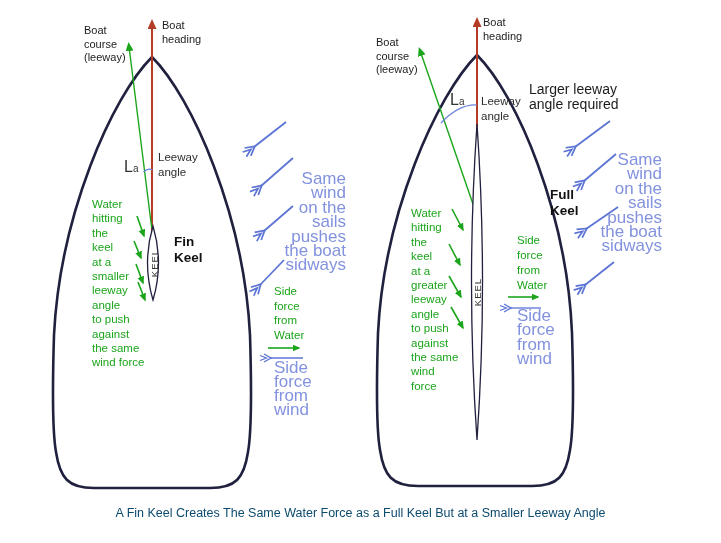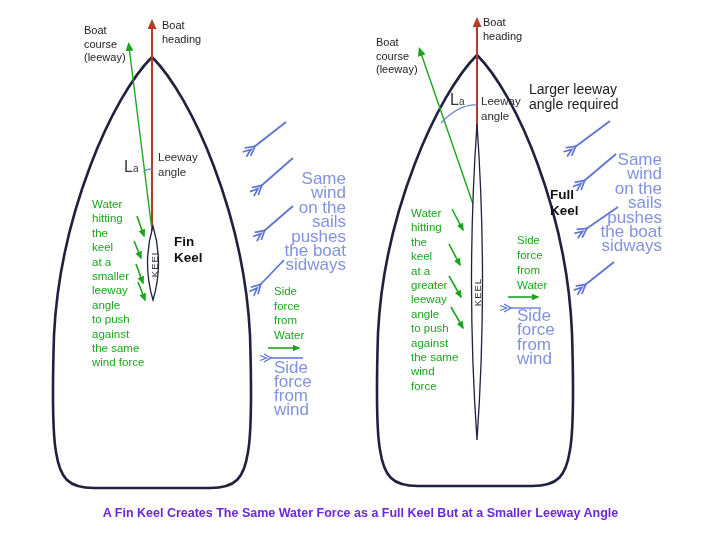--- a/index.html
+++ b/index.html
@@ -19,21 +19,21 @@
   .blue-t{color:var(--c-blue_text);font-size:17px;line-height:14.4px;}
   .bold-keel{font-weight:bold;font-size:13.5px;line-height:16px;color:#111;}
   .la{font-size:16px;color:#333;line-height:16px;}
   .la .sub{font-size:10px;}
   .keel-rot{
     position:absolute;transform:translate(-50%,-50%) rotate(-90deg);
     font-size:9.5px;letter-spacing:1px;color:#333;white-space:nowrap;
   }
   .caption{
     position:absolute;left:0;top:506px;width:721px;text-align:center;
-    font-weight:bold;font-size:12.5px;color:#6d28d9;
+    font-weight:normal;font-size:12.5px;color:#0c4a6e;
   }
   .right-align{text-align:right;}
   
   .hull{stroke:var(--c-hull);stroke-width:2.6;fill:none;stroke-linejoin:round;}
   .keel{stroke:var(--c-hull);stroke-width:1.3;fill:#ffffff;}
   .red-line{stroke:var(--c-red);stroke-width:2;fill:none;}
   .green-line{stroke:var(--c-green);stroke-width:1.4;fill:none;}
   .green-arrow{stroke:var(--c-green);stroke-width:1.6;fill:none;}
   .blue-arrow{stroke:var(--c-blue);stroke-width:1.8;fill:none;}
   .blue-arrow-s{stroke:var(--c-blue);stroke-width:1.3;fill:none;}

